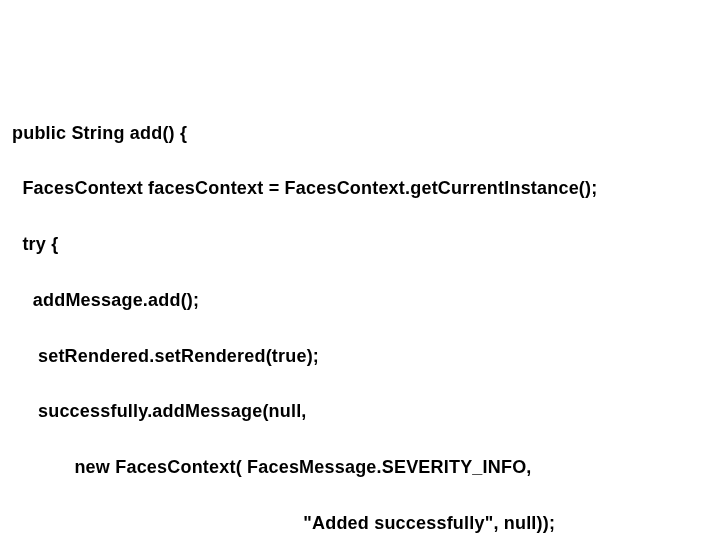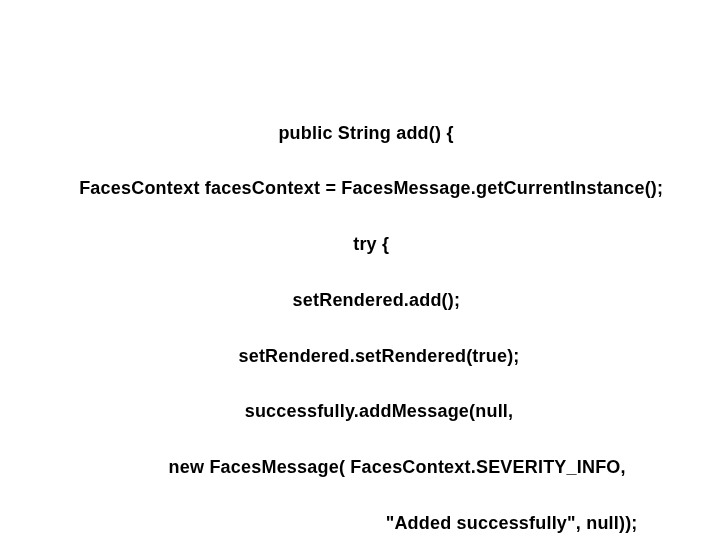--- a/index.html
+++ b/index.html
@@ -15,35 +15,34 @@
       font-weight: bold;
       font-size: 18px;
       line-height: 1.55;
       color: #000000;
       padding: 8px 0 0 12px;
       white-space: pre;
       letter-spacing: 0.2px;
     }
     .line {
       display: block;
-      text-align: center;
     }
   </style>
 </head>
 <body>
 
 
 
 <span class="line">public String add() {</span>
-<span class="line">  FacesContext facesContext = FacesMessage.getCurrentInstance();</span>
+<span class="line">  FacesContext facesContext = FacesContext.getCurrentInstance();</span>
 <span class="line">  try {</span>
-<span class="line">    setRendered.add();</span>
+<span class="line">    addMessage.add();</span>
 <span class="line">     setRendered.setRendered(true);</span>
 <span class="line">     successfully.addMessage(null,</span>
-<span class="line">            new FacesMessage( FacesContext.SEVERITY_INFO,</span>
+<span class="line">            new FacesContext( FacesMessage.SEVERITY_INFO,</span>
 <span class="line">                                                        "Added successfully", null));</span>
 
 
 
 
 
 
 
 
 

